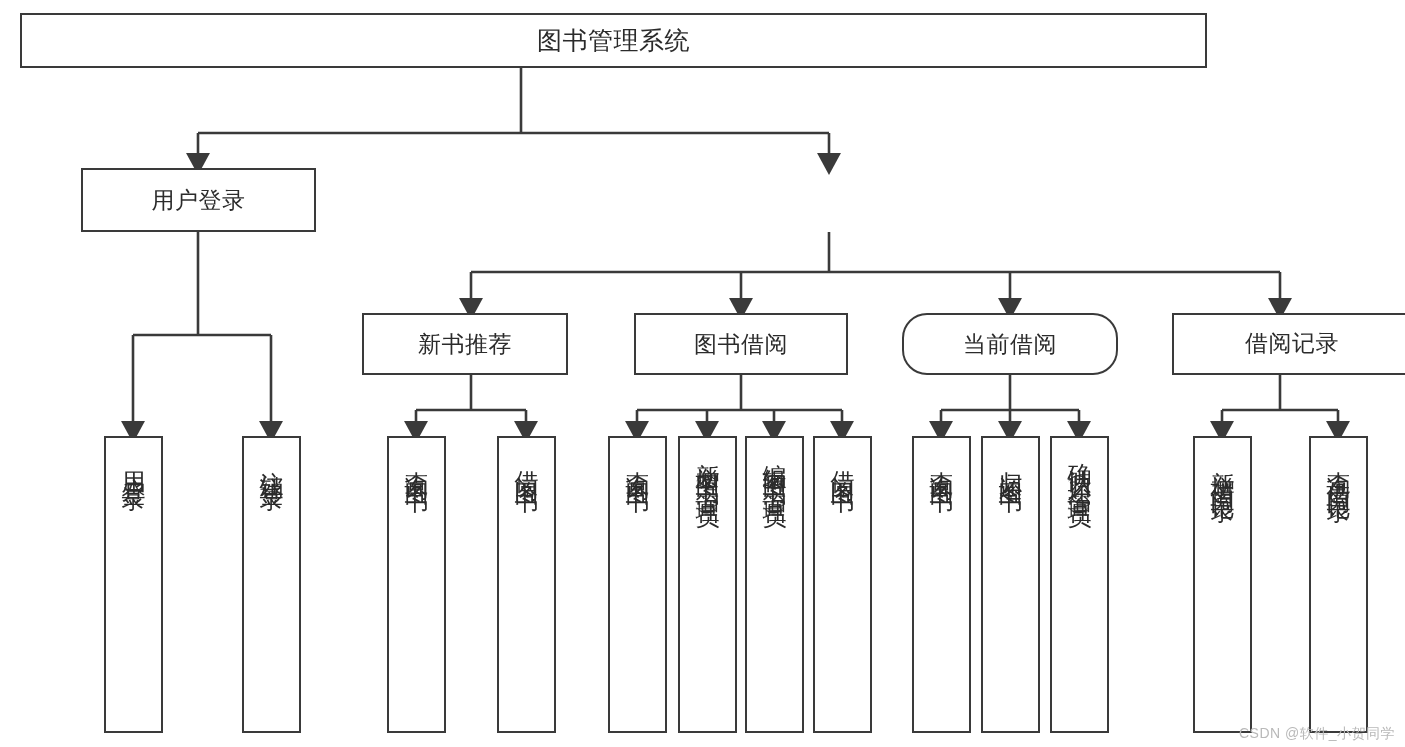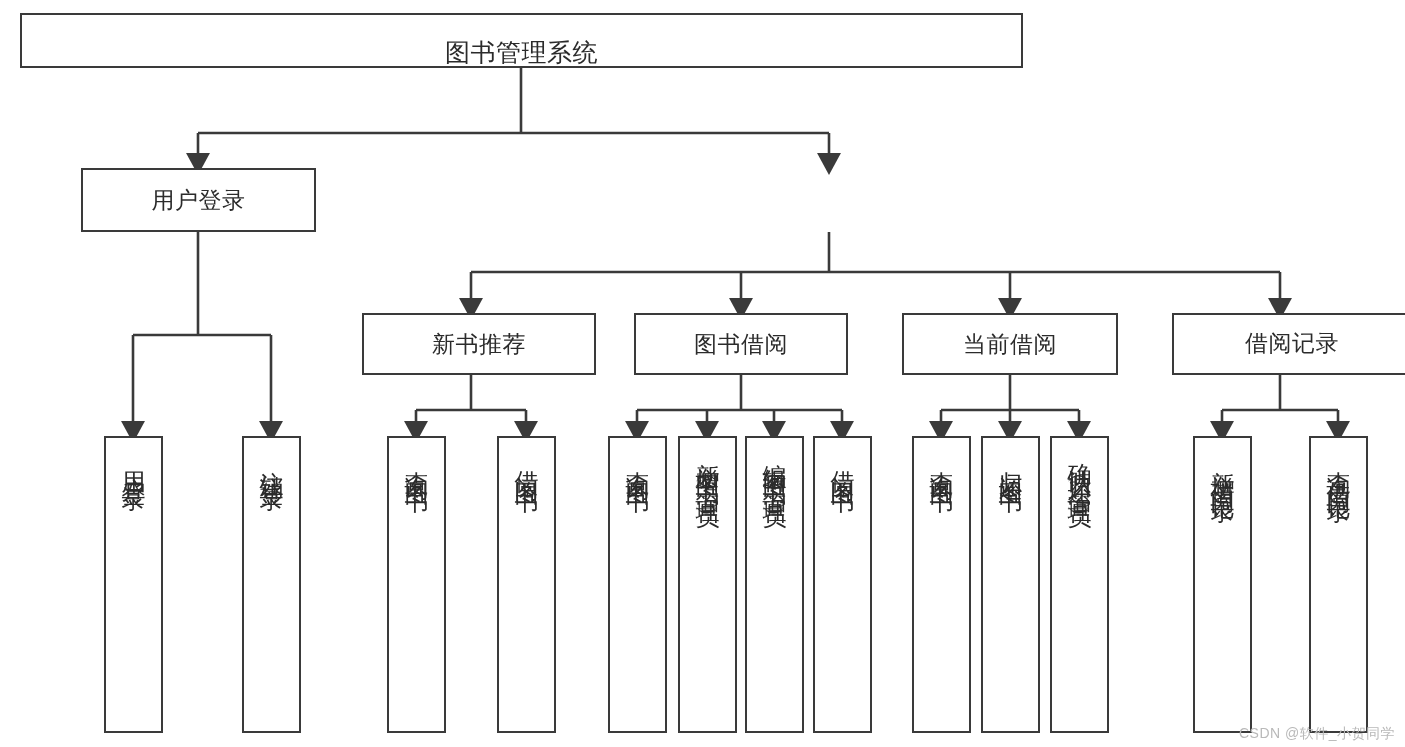--- a/index.html
+++ b/index.html
@@ -122,35 +122,35 @@
       <path d="M1010,410 L1010,432" marker-end="url(#arr)"></path>
       <path d="M1079,410 L1079,432" marker-end="url(#arr)"></path>
 
       <path d="M1280,375 L1280,410"></path>
       <path d="M1222,410 L1338,410"></path>
       <path d="M1222,410 L1222,432" marker-end="url(#arr)"></path>
       <path d="M1338,410 L1338,432" marker-end="url(#arr)"></path>
     </g>
   </svg>
 
-  <div class="node horiz root" style="left:20px; top:13px; width:1003px; height:55px;align-items:flex-end;">
+  <div class="node horiz root" style="left:20px; top:13px; width:1187px; height:55px;">
     <span class="lbl">图书管理系统</span>
   </div>
 
   <div class="node horiz" style="left:81px; top:168px; width:235px; height:64px;">
     <span class="lbl">用户登录</span>
   </div>
 
-  <div class="node horiz" style="left:362px; top:313px; width:234px; height:62px;">
+  <div class="node horiz" style="left:362px; top:313px; width:206px; height:62px;">
     <span class="lbl">新书推荐</span>
   </div>
   <div class="node horiz" style="left:634px; top:313px; width:214px; height:62px;">
     <span class="lbl">图书借阅</span>
   </div>
-  <div class="node horiz" style="left:902px; top:313px; width:216px; height:62px;">
+  <div class="node horiz" style="left:902px; top:313px; width:216px; height:62px;border-radius:25px;">
     <span class="lbl">当前借阅</span>
   </div>
   <div class="node horiz" style="left:1172px; top:313px; width:240px; height:62px;font-family:Liberation Serif, serif;">
     <span class="lbl">借阅记录</span>
   </div>
 
   <div class="node vert" style="left:104px; top:436px; width:59px; height:297px;">
     <span class="lbl">用户登录</span>
   </div>
   <div class="node vert" style="left:242px; top:436px; width:59px; height:297px;">

